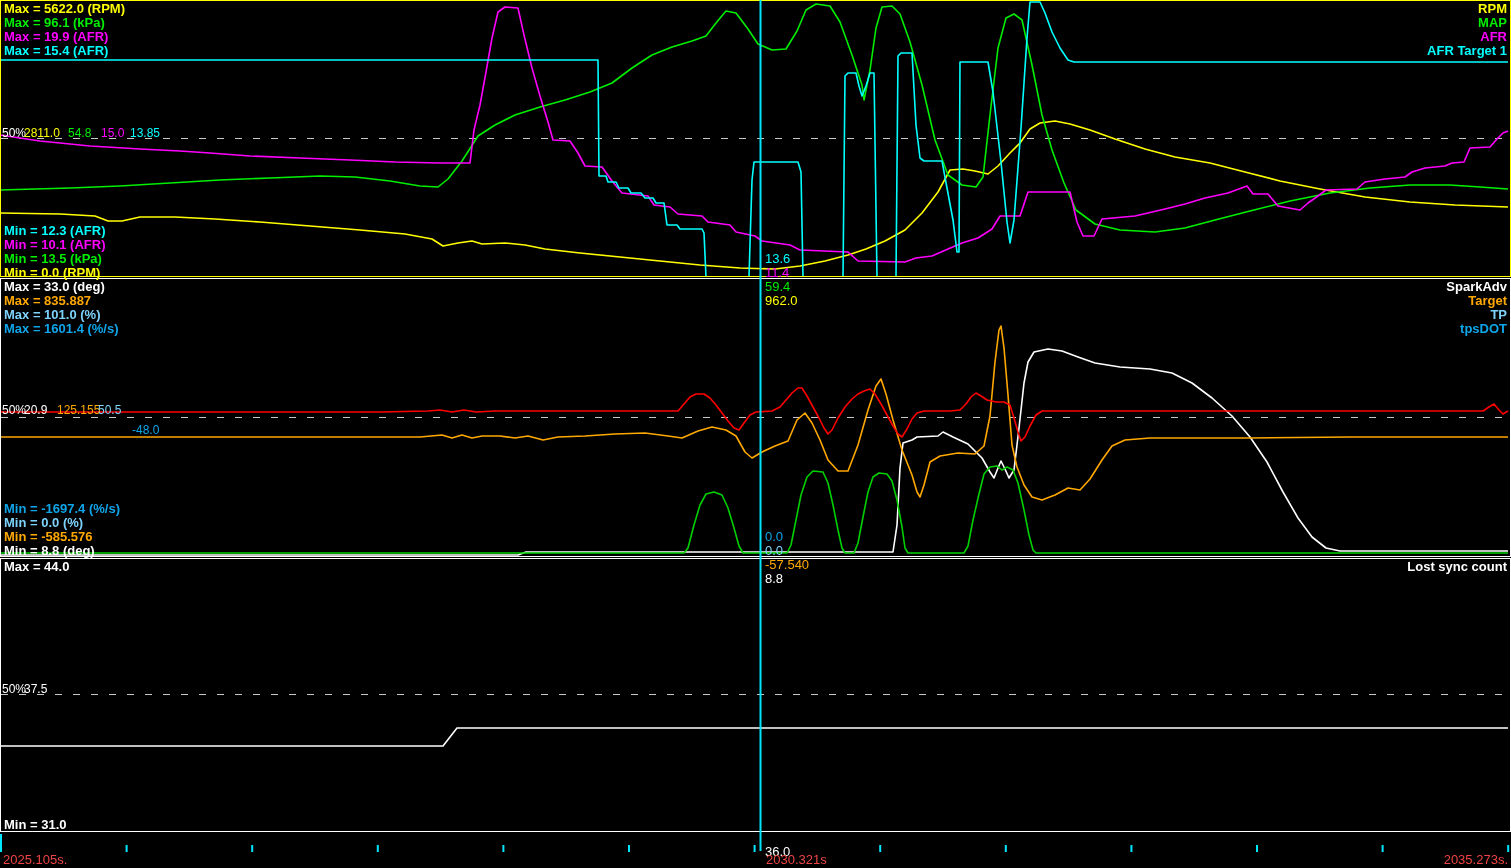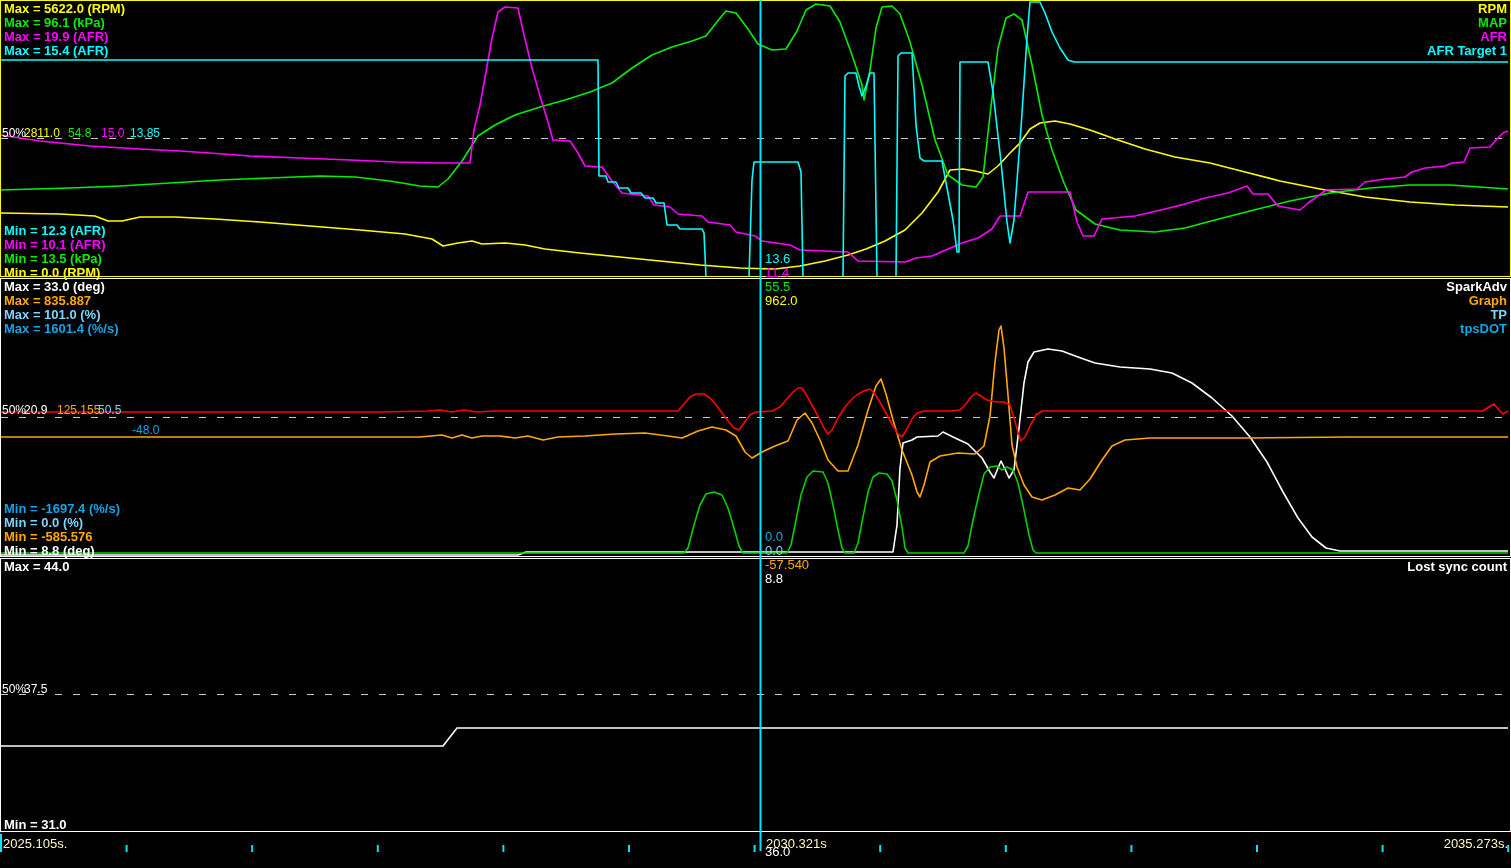--- a/index.html
+++ b/index.html
@@ -7,21 +7,21 @@
          font-family:"Liberation Sans",sans-serif;text-decoration:underline;}
   #plot{position:absolute;left:0;top:0;z-index:1;}
   .lbl{position:absolute;z-index:2;font:bold 13px/14px "Liberation Sans",sans-serif;white-space:pre;}
   .rg{font-weight:normal;margin-top:28px;}
   .f50{font:normal 12px/12px "Liberation Sans",sans-serif;}
   .c-yel{color:#ffff00}.c-grn{color:#00ee00}.c-grn2{color:#7dd3fc}
   .c-mag{color:#ff00ff}.c-cyn{color:#00ffff}.c-wht{color:#ffffff}
   .c-org{color:#ffa800}.c-red{color:#0ea5e9}
   .rt{right:4px;text-align:right;}
   #time-axis{position:absolute;left:0;top:833px;width:1511px;height:19px;z-index:2;}
-  .tlbl{position:absolute;top:4px;font:normal 13px/14px "Liberation Sans",sans-serif;color:#fef9c3;white-space:pre;}
+  .tlbl{position:absolute;top:20px;font:normal 13px/14px "Liberation Sans",sans-serif;color:#ef4444;white-space:pre;}
   #status-bar{position:absolute;left:0;top:852px;width:1511px;height:16px;background:#bfbfbf;
               border-top:1px solid #efefef;box-sizing:border-box;z-index:3;}
   #status-text{position:absolute;left:4px;top:1px;font:normal 13px/14px "Liberation Sans",sans-serif;color:#000;}
 </style>
 </head>
 <body>
 
 <div id="stage">
 
   <svg id="plot" width="1511" height="868" viewBox="0 0 1511 868">
@@ -87,30 +87,30 @@
   <div class="lbl f50 c-mag" style="left:101px;top:127px">15.0</div>
   <div class="lbl f50 c-cyn" style="left:130px;top:127px">13.85</div>
 
   <div class="lbl c-cyn" style="left:4px;top:224px">Min = 12.3 (AFR)</div>
   <div class="lbl c-mag" style="left:4px;top:238px">Min = 10.1 (AFR)</div>
   <div class="lbl c-grn" style="left:4px;top:252px">Min = 13.5 (kPa)</div>
   <div class="lbl c-yel" style="left:4px;top:266px">Min = 0.0 (RPM)</div>
 
   <div class="lbl rg c-cyn" style="left:765px;top:224px">13.6</div>
   <div class="lbl rg c-mag" style="left:765px;top:238px">11.4</div>
-  <div class="lbl rg c-grn" style="left:765px;top:252px">55.5</div>
+  <div class="lbl rg c-grn" style="left:765px;top:252px">59.4</div>
   <div class="lbl rg c-yel" style="left:765px;top:266px">962.0</div>
 
   <div class="lbl c-wht" style="left:4px;top:280px">Max = 33.0 (deg)</div>
   <div class="lbl c-org" style="left:4px;top:294px">Max = 835.887</div>
   <div class="lbl c-grn2" style="left:4px;top:308px">Max = 101.0 (%)</div>
   <div class="lbl c-red" style="left:4px;top:322px">Max = 1601.4 (%/s)</div>
 
   <div class="lbl c-wht rt" style="top:280px">SparkAdv</div>
-  <div class="lbl c-org rt" style="top:294px">Graph</div>
+  <div class="lbl c-org rt" style="top:294px">Target</div>
   <div class="lbl c-grn2 rt" style="top:308px">TP</div>
   <div class="lbl c-red rt" style="top:322px">tpsDOT</div>
 
   <div class="lbl f50 c-wht" style="left:2px;top:404px">50%</div>
   <div class="lbl f50 c-wht" style="left:24px;top:404px">20.9</div>
   <div class="lbl f50 c-org" style="left:57px;top:404px">125.155</div>
   <div class="lbl f50 c-grn2" style="left:98px;top:404px">50.5</div>
   <div class="lbl f50 c-red" style="left:132px;top:424px">-48.0</div>
 
   <div class="lbl c-red" style="left:4px;top:502px">Min = -1697.4 (%/s)</div>

